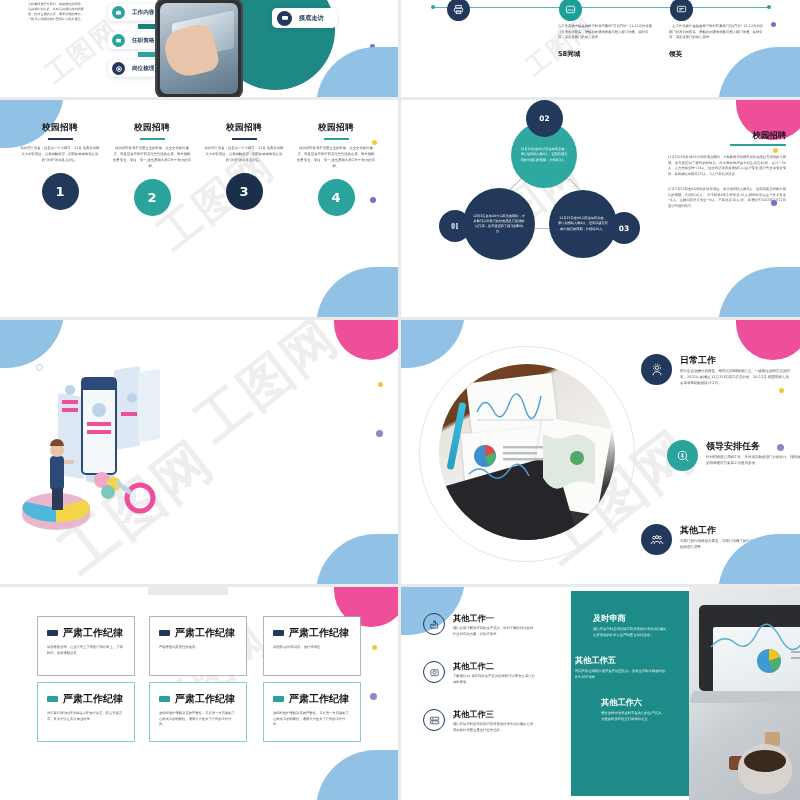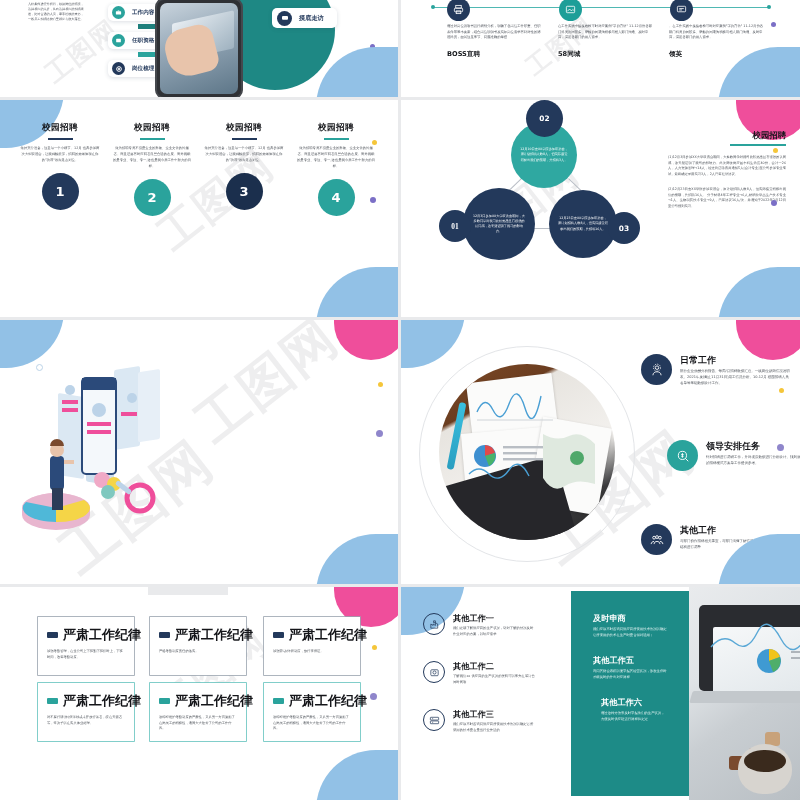--- a/index.html
+++ b/index.html
@@ -129,21 +129,21 @@
   .s6p{font-size:3.5px;line-height:1.7;color:#4d5259;margin-top:2px;}
 
   
   .gcard{position:absolute;width:96px;height:58px;background:#fff;
        box-shadow:0 0 0 .8px #9aa3ae;padding:9px 9px 0 9px;box-sizing:border-box;}
   .gcard.teal{box-shadow:0 0 0 .8px #63c2bd;}
   .gcard .hr{display:flex;align-items:center;}
   .gcard .sq{width:11px;height:6px;background:#23395b;margin-right:5px;flex:none;
        border-radius:1px;}
   .gcard.teal .sq{background:#2aa39c;}
-  .gcard .tt{font-size:13px;font-weight:700;color:#141519;white-space:nowrap;}
+  .gcard .tt{font-size:10px;font-weight:700;color:#141519;white-space:nowrap;}
   .gcard .pp{font-size:3.3px;line-height:1.72;color:#4d5259;margin-top:5px;}
 
   
   .s8row{position:absolute;display:flex;align-items:flex-start;}
   .s8ic{width:20px;height:20px;border-radius:50%;border:1.1px solid #23395b;
        display:flex;align-items:center;justify-content:center;flex:none;
        margin-right:8px;}
   .s8ic svg{width:11px;height:11px;}
   .s8h{font-size:8.2px;font-weight:700;color:#15161a;}
   .s8p{font-size:3.35px;line-height:1.72;color:#4d5259;margin-top:2px;width:82px;}
@@ -257,24 +257,20 @@
           <path d="M5 16l5-5 4 4 3-3 2 2"></path>
         </svg>
     </div>
     <div class="tnode" style="left:269px;top:-2px;background:#23395b;">
       <svg viewBox="0 0 24 24" fill="none" stroke="#fff" stroke-width="1.8">
           <rect x="3" y="5" width="18" height="12" rx="2"></rect>
           <path d="M7 10h10M7 13h6"></path>
         </svg>
     </div>
 
-    <div class="tcol cn" style="left:46px;top:24px;">
-      <div class="bd">通过对岗位说明书进行细别分析，明确了各岗位工作职责、任职条件等基本要素，结合岗位说明书及实际岗位需求有针对性的筛选简历，面试注意事节、问题准确的举措</div>
-      <div class="nm">BOSS直聘</div>
-    </div>
     <div class="tcol cn" style="left:157px;top:24px;">
       <div class="bd">在工作实践中接接着检可时对应案例"字协育益" 11-12月份各部门科员协同较多、摩触协同渠沟积极与相人部门沟通、及时申商，满足各部门的用人需求。</div>
       <div class="nm">58同城</div>
     </div>
     <div class="tcol cn" style="left:268px;top:24px;">
       <div class="bd">。在工作实践中接接着检可时对应案例"字协育益" 11-12月份各部门科员协同较多、摩触协同渠沟积极与相人部门沟通、及时申商，满足各部门的用人需求。</div>
       <div class="nm">领英</div>
     </div>
 
     <div class="blob" style="left:370px;top:22px;width:5px;height:5px;border-radius:50%;background:#7b6fc6;"></div>
@@ -571,21 +567,21 @@
         <div class="s8h">其他工作三</div>
         <div class="s8p">我们应该不时咨询问供应商所使用技术情况以确定它所使用的技术是否是当行业先进的</div>
       </div>
     </div>
 
     <div class="tealpanel cn">
       <div style="padding:22px 22px 0 22px;">
         <div class="ih">及时申商</div>
         <div class="ip">我们应该不时咨询问供应商所使用技术情况以确定它所使用的技术在生产时是否得到适用；</div>
       </div>
-      <div style="padding:16px 22px 0 22px;">
+      <div style="padding:16px 22px 0 4px;">
         <div class="ih">其他工作五</div>
         <div class="ip">询问其财会系统以便掌握其经营状况，涉发生危时才能及时的作出对应调整</div>
       </div>
       <div style="padding:16px 22px 0 22px;margin-left:8px;">
         <div class="ih">其他工作六</div>
         <div class="ip">通过这种方法来及时掌握他们的生产状况，方便及时供应链进行调整和定定</div>
       </div>
     </div>
 
     <div class="s8photo">

